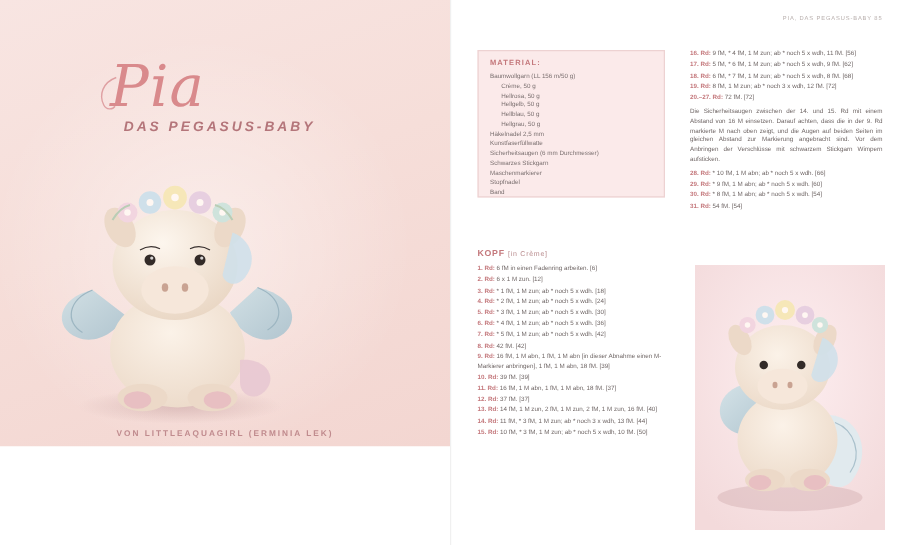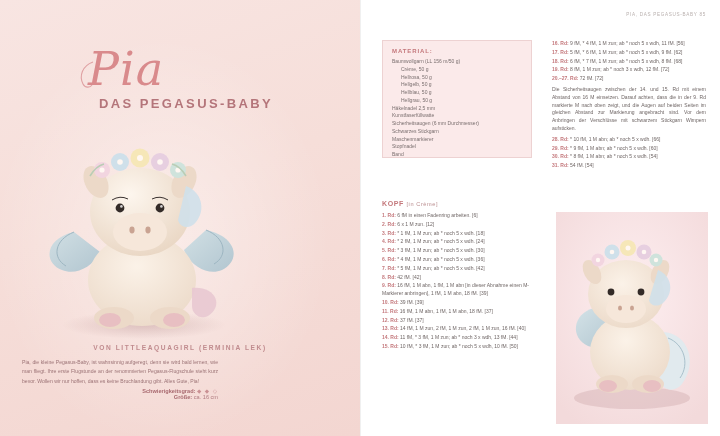--- a/index.html
+++ b/index.html
@@ -6,41 +6,41 @@
   html, body { margin:0; padding:0; }
   body {
     width:720px; height:436px; overflow:hidden;
     font-family:"Liberation Sans", sans-serif;
     background:#ffffff;
   }
   .spread { position:relative; width:720px; height:436px; display:flex; }
 
   
   .page-left {
-    position:relative; width:360px; height:436px;
+    position:relative; width:360px; height:357px;
     background:linear-gradient(160deg,#f8e5e2 0%,#f6ded9 45%,#f3d6d1 100%);
     overflow:hidden;
   }
   .lp-vignette{
     position:absolute; inset:0;
     background:radial-gradient(ellipse at 45% 55%, rgba(255,255,255,0.45) 0%, rgba(255,255,255,0) 60%);
     pointer-events:none;
   }
   .title-pia {
     position:absolute; left:88px; top:42px;
     font-family:"DejaVu Serif", serif;
     font-style:italic;
     font-size:46px;
     color:#d98a8c;
     letter-spacing:1px;
   }
   .title-sub {
     position:absolute; left:99px; top:96px;
-    font-size:13px; letter-spacing:2.4px;
-    color:#b4757a; font-weight:bold;
+    font-size:11px; letter-spacing:2.4px;
+    color:#b4757a; font-weight:bold;font-style:italic;
   }
   .title-swirl{
     position:absolute; left:76px; top:60px; width:20px; height:30px;
   }
 
   
   .plush {
     position:absolute; left:36px; top:120px; width:215px; height:220px;
   }
   .credit {

